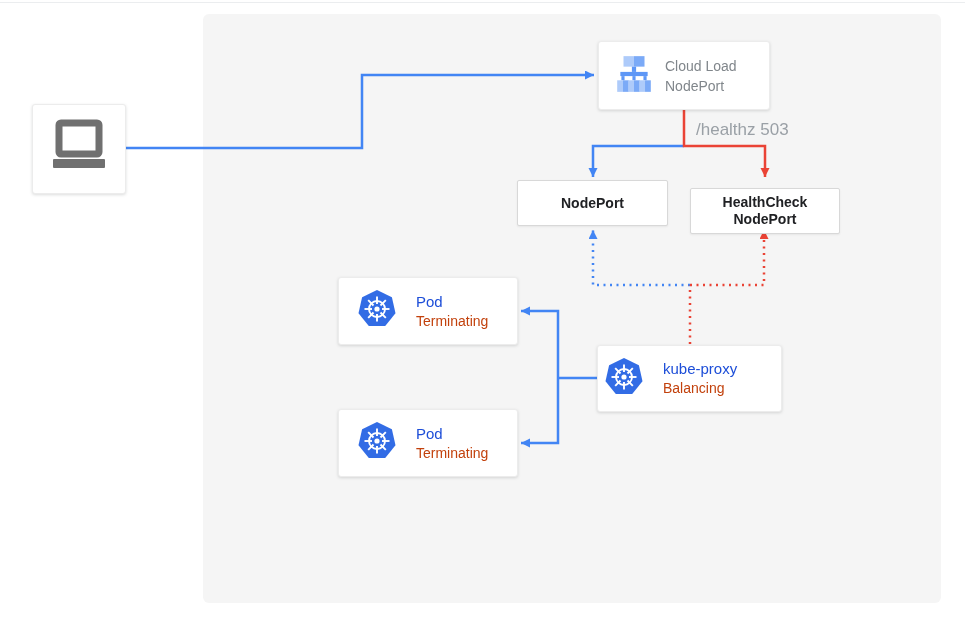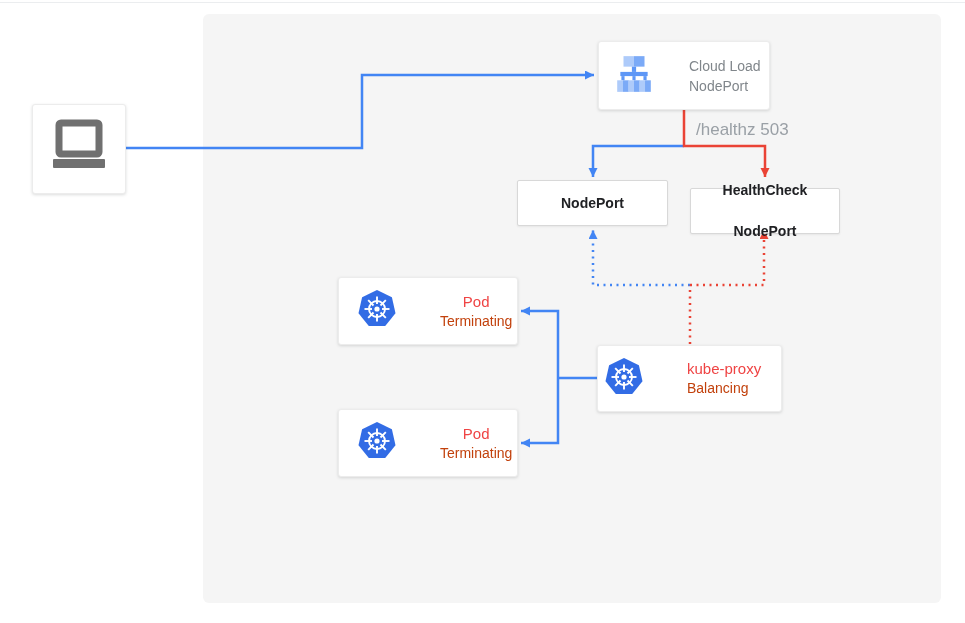--- a/index.html
+++ b/index.html
@@ -30,21 +30,21 @@
     position: absolute; left: 22px; top: 12px;
     font-size: 15px; color: #3c4043;
   }
 
   svg.connectors {
     position: absolute; left: 0; top: 0; width: 965px; height: 623px;
     pointer-events: none;
   }
 
   .box {
-    position: absolute; background: #ffffff; gap: 24px;
+    position: absolute; background: #ffffff;
   }
   .card {
     border: 1px solid #ececec;
     border-radius: 3px;
     box-shadow: 0 1px 3px rgba(60,64,67,0.18);
     display: flex; align-items: center;
   }
 
   .laptop-box { left: 32px; top: 104px; width: 94px; height: 90px; justify-content: center; }
 
@@ -64,21 +64,21 @@
   .healthz {
     position: absolute; left: 696px; top: 120px;
     font-size: 17px; font-weight: normal; color: #9aa0a6;
   }
 
   .pod1-box { left: 338px; top: 277px; width: 180px; height: 68px; padding-left: 18px; }
   .pod2-box { left: 338px; top: 409px; width: 180px; height: 68px; padding-left: 18px; }
   .kproxy-box { left: 597px; top: 345px; width: 185px; height: 67px; padding-left: 6px; }
 
   .entity-text { margin-left: 19px; }
-  .entity-title { font-size: 15px; color: #ef4444; line-height: 20px; text-align: center; }
+  .entity-title { font-size: 15px; color: #1d4ed8; line-height: 20px; }
   .entity-sub { font-size: 14px; color: #c2410c; line-height: 19px; }
 </style>
 </head>
 <body>
 
 <div class="canvas">
   <div class="top-rule"></div>
 
   <div class="panel-outer"></div>
 

